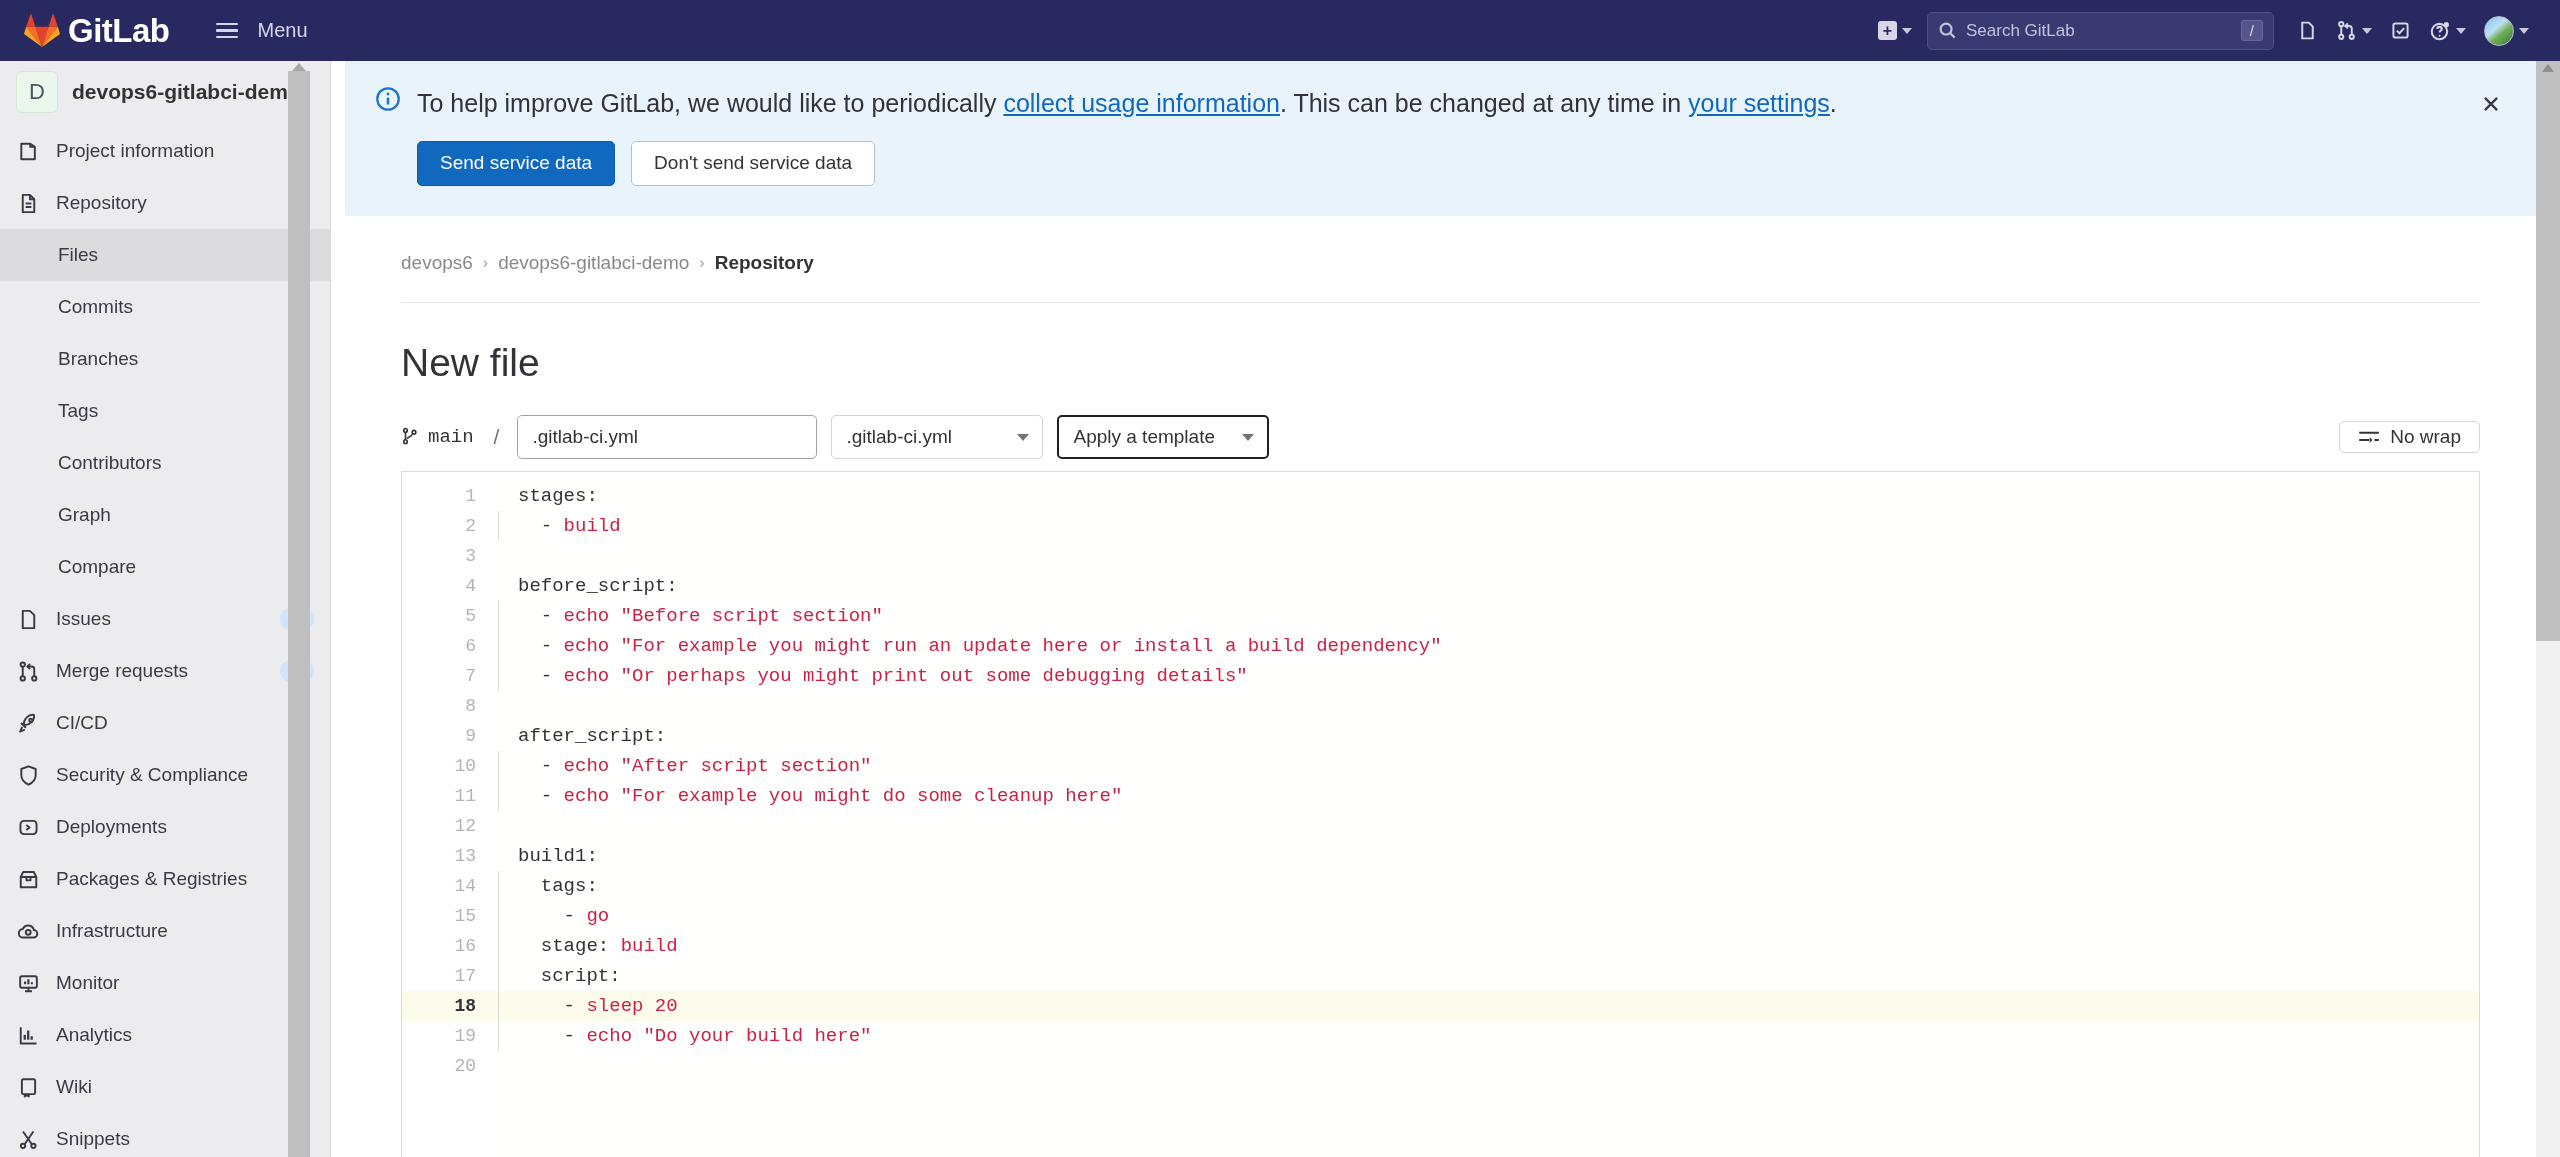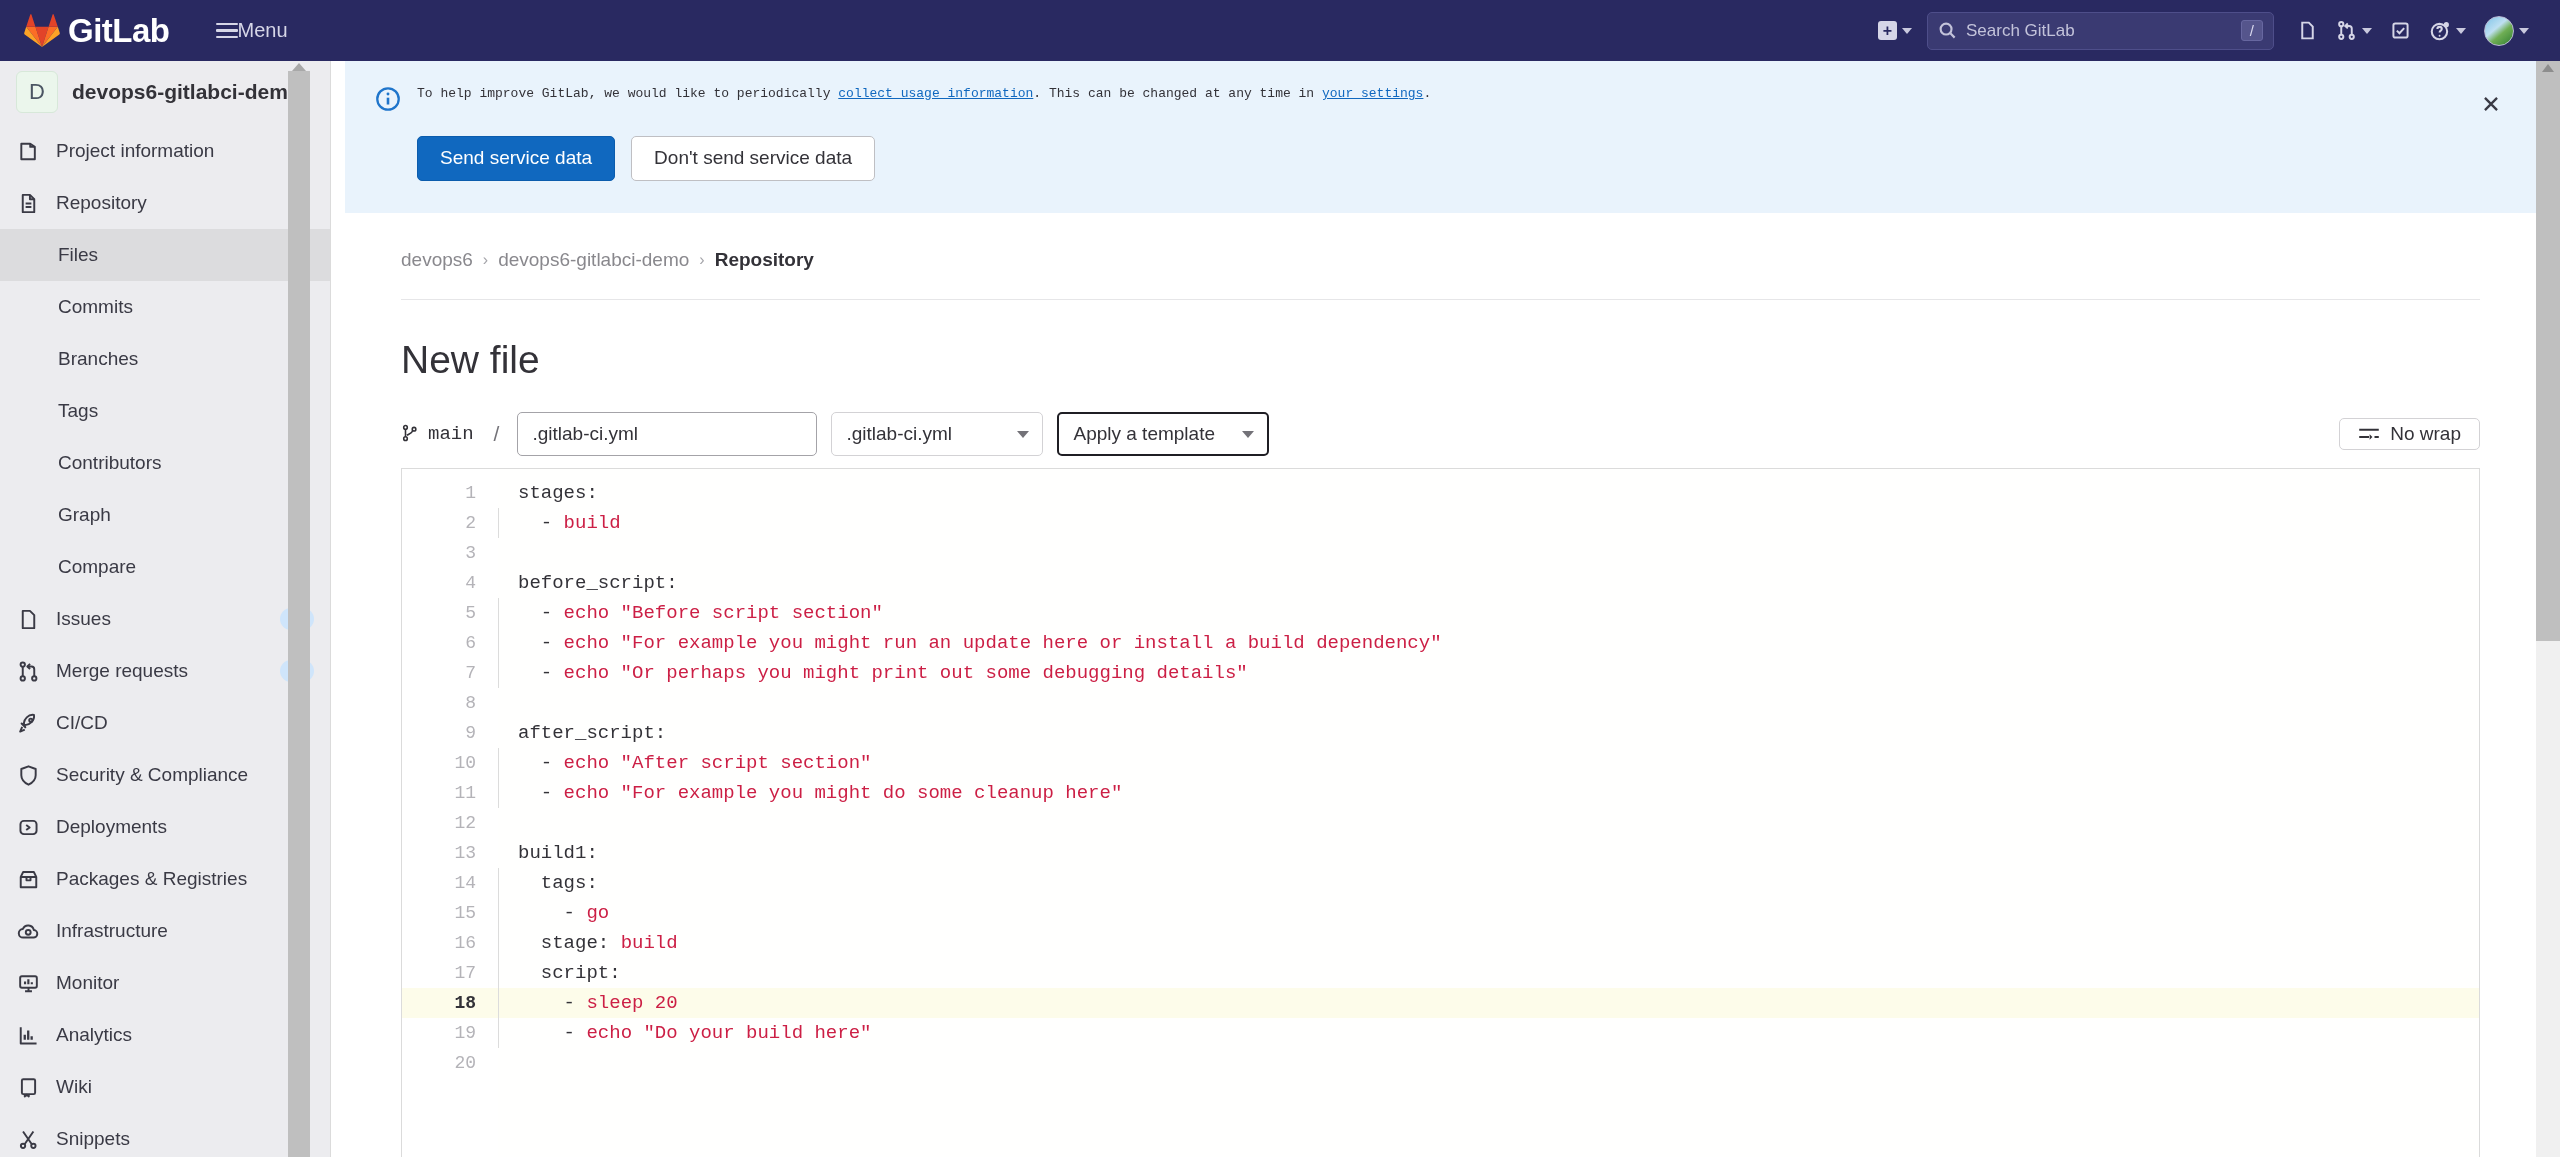--- a/index.html
+++ b/index.html
@@ -17,21 +17,21 @@
     display: flex; align-items: center;
     z-index: 40;
   }
   .brand { display: flex; align-items: center; margin-left: 24px; }
   .tanuki { width: 36px; height: 34px; }
   .brand-word {
     color: #fff; font-size: 33px; font-weight: 700;
     letter-spacing: -0.5px; margin-left: 8px;
   }
   .menu-btn {
-    display: flex; align-items: center; gap: 0;
+    display: flex; align-items: center; gap: 20px;
     margin-left: 36px; padding: 6px 10px; border-radius: 4px; cursor: pointer;
   }
   .menu-bars { display: flex; flex-direction: column; gap: 4px; }
   .menu-bars i { display: block; width: 22px; height: 2.5px; background: #d6d6e7; border-radius: 1px; }
   .menu-label { color: #d6d6e7; font-size: 20px; }
 
   .nav-right {
     margin-left: auto; display: flex; align-items: center;
     gap: 0px; margin-right: 22px;
   }
@@ -119,21 +119,21 @@
     background: #fff; overflow: hidden;
   }
 
   .banner {
     position: relative;
     background: #e9f3fc; padding: 22px 30px 30px 30px;
     min-height: 152px;
   }
   .banner-row { display: flex; align-items: flex-start; gap: 16px; }
   .info-ico { color: #1f75cb; flex: 0 0 26px; margin-top: 3px; }
-  .banner-text { font-size: 13px; color: #333238; line-height: 1.45; padding-top: 2px; font-family: Liberation Mono, monospace; }
+  .banner-text { font-size: 25px; color: #333238; line-height: 1.45; padding-top: 2px; }
   .banner-text a { color: #1068bf; text-decoration: underline; cursor: pointer; }
   .banner-btns { display: flex; gap: 16px; margin: 20px 0 0 42px; }
   .btn {
     font-size: 19px; border-radius: 5px; padding: 10px 22px; cursor: pointer;
     border: 1px solid transparent; line-height: 1.2;
   }
   .btn-primary { background: #1068bf; color: #fff; border-color: #0b5cad; }
   .btn-default { background: #fff; color: #333238; border-color: #bfbfc3; }
   .banner-x {
     position: absolute; top: 26px; right: 28px;

